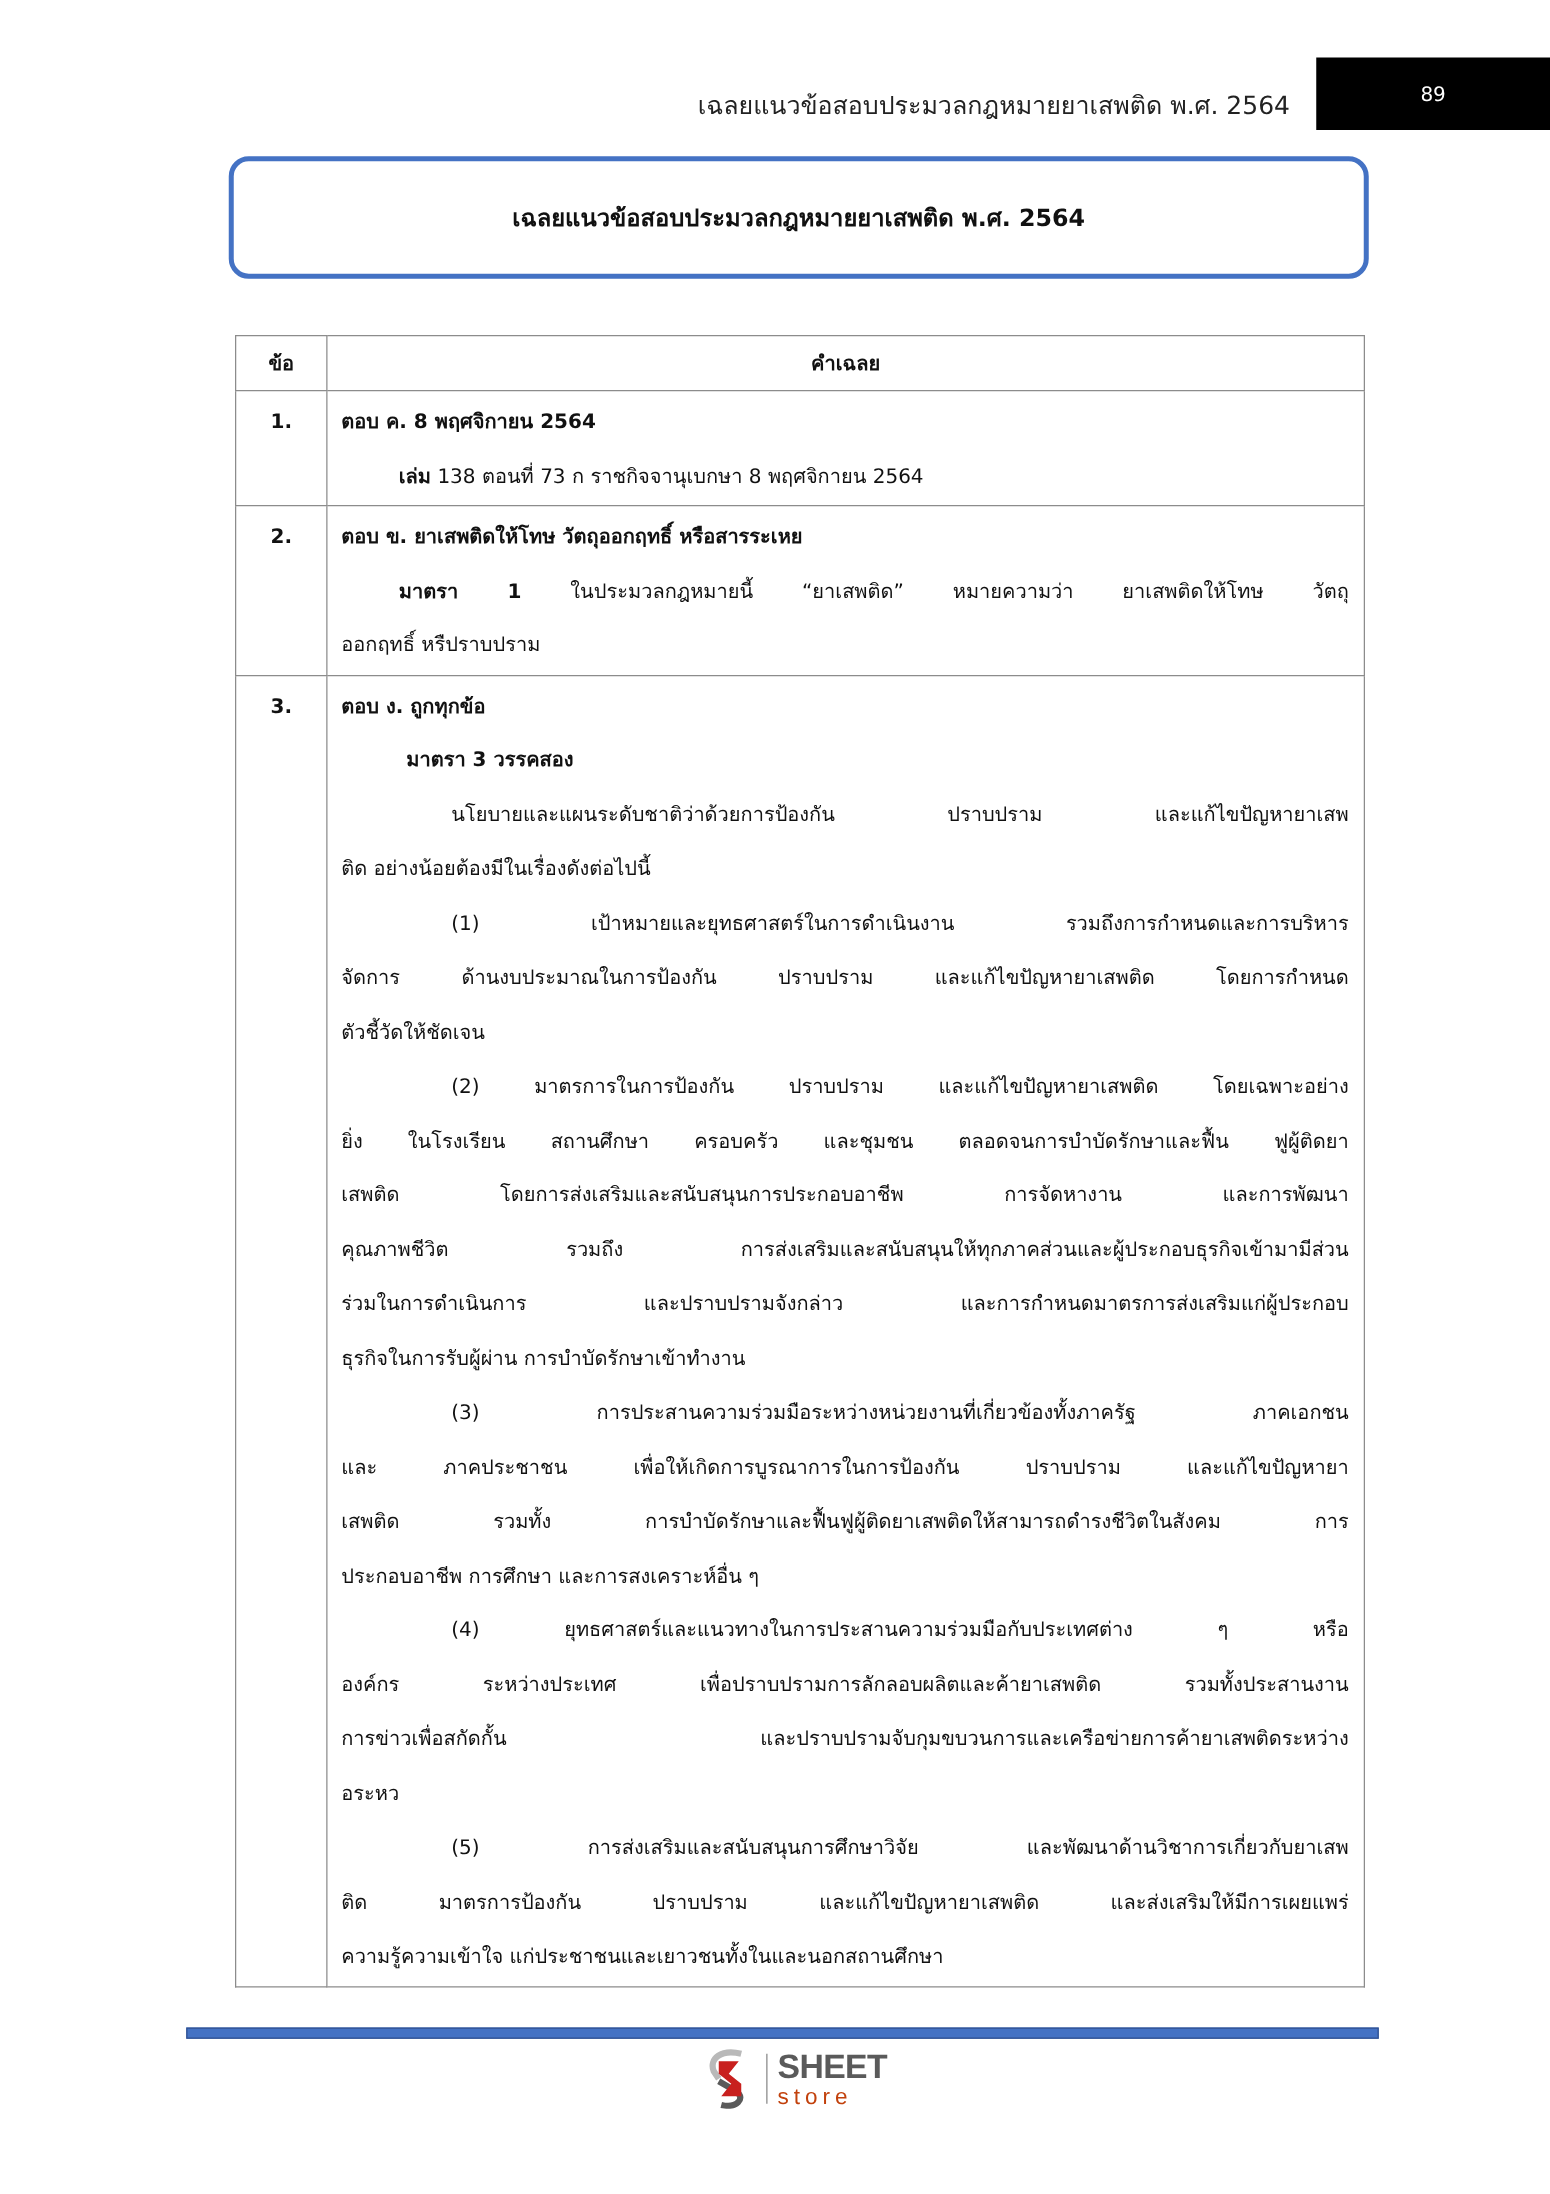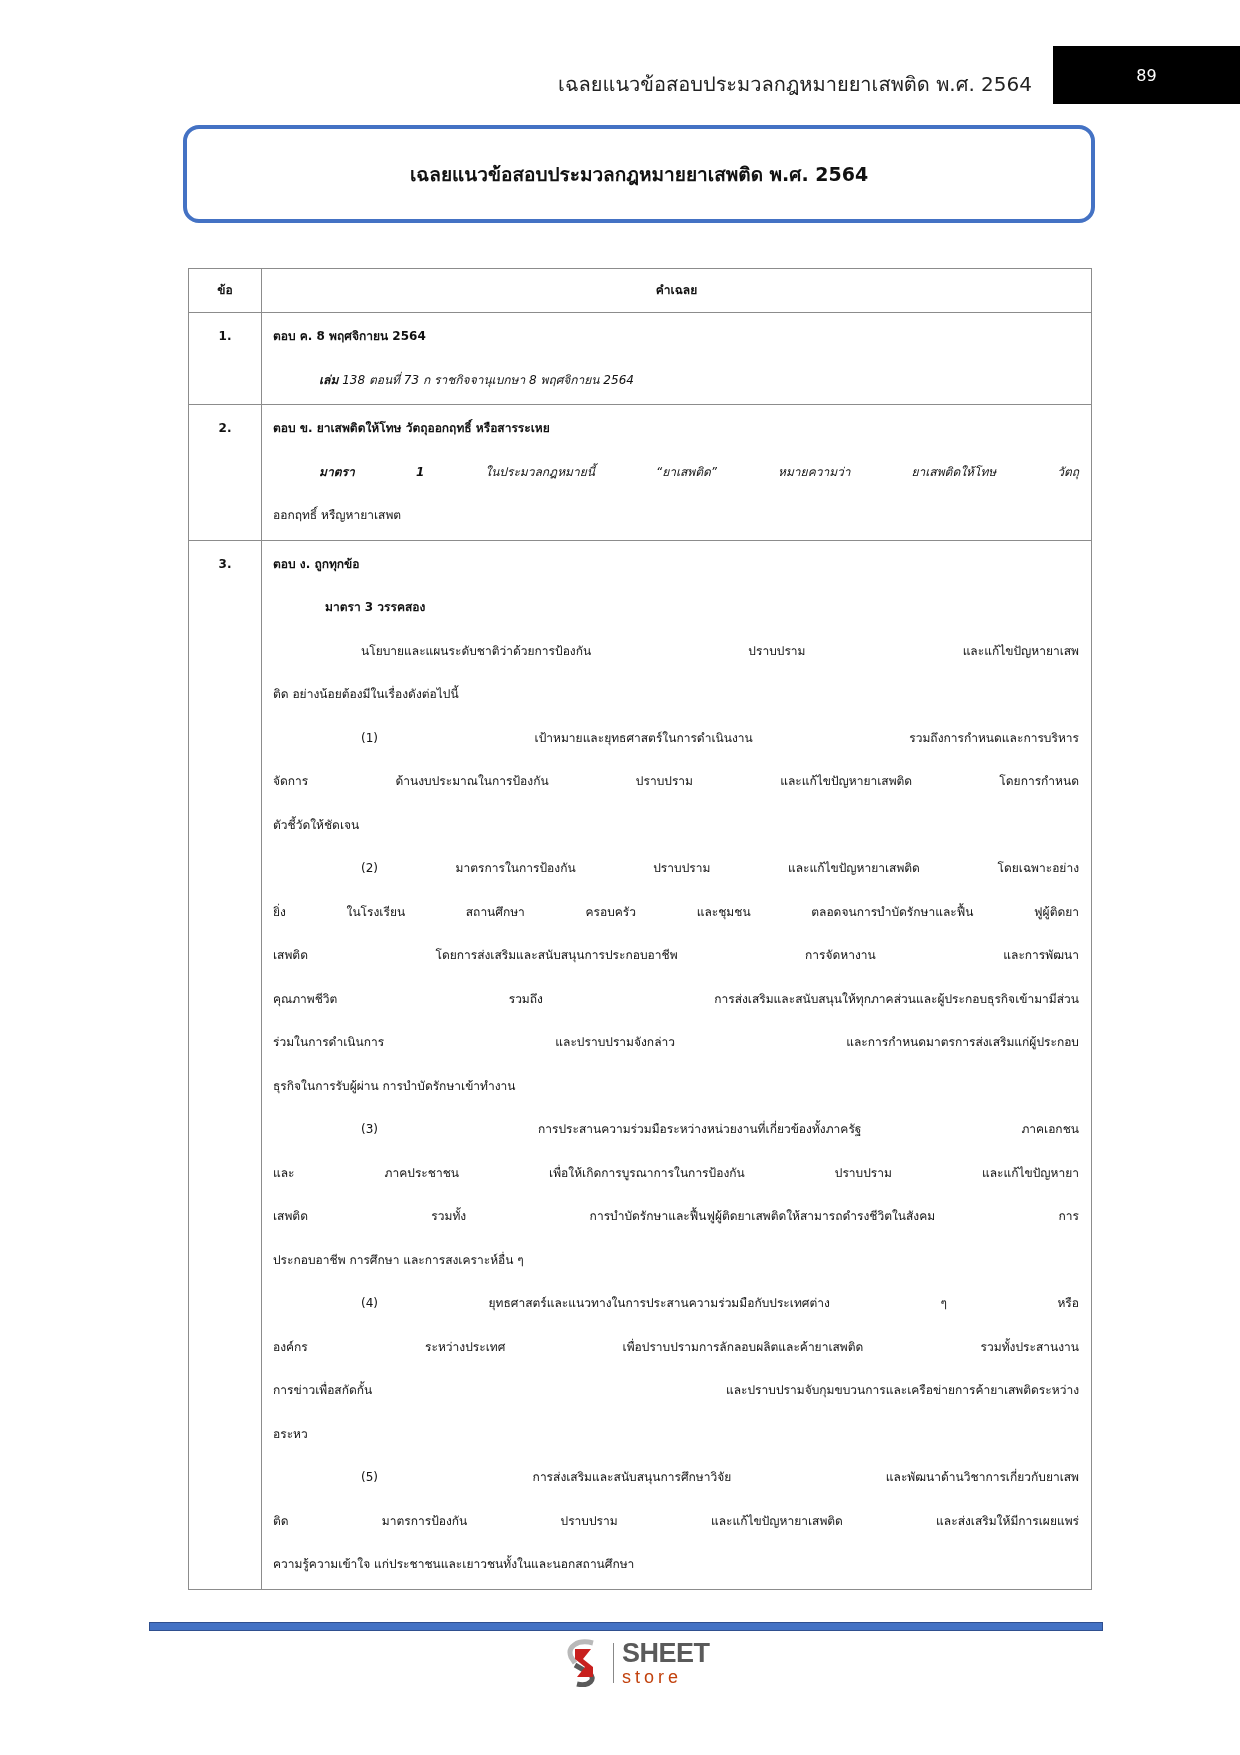--- a/index.html
+++ b/index.html
@@ -19,33 +19,33 @@
     .title-box {
       position: absolute; top: 125px; left: 183px; width: 904px; height: 90px;
       border: 4px solid #4472C4; border-radius: 16px;
       display: flex; align-items: center; justify-content: center;
     }
     .title-text { font-size: 19px; font-weight: bold; color: #111; }
 
     .answer-table {
       position: absolute; top: 268px; left: 188px; width: 904px;
       border-collapse: collapse; table-layout: fixed;
-      font-size: 12px; line-height: 43.5px;
+      font-size: 16px; line-height: 43.5px;
     }
     .answer-table col.c-num { width: 73px; }
     .answer-table th, .answer-table td {
       border: 1.5px solid #8c8c8c; vertical-align: top; padding: 0;
     }
     .answer-table th { font-weight: bold; height: 43px; line-height: 43px; }
     .answer-table td.num { text-align: center; font-weight: bold; padding-top: 2px; }
     .answer-table td.body { padding: 2px 12px 2px 11px; }
     .line { display: block; text-align: justify; text-align-last: left; }
     .line.justify-all { text-align-last: justify; }
     .bold { font-weight: bold; }
-    .ind1 { padding-left: 46px; font-style: italic; }
+    .ind1 { padding-left: 46px; }
     .ind2 { padding-left: 52px; }
     .ind3 { padding-left: 88px; }
 
     .footer-bar {
       position: absolute; top: 1622px; left: 149px; width: 952px; height: 7px;
       background: #4472C4; border: 1px solid #2F4F8F;
     }
     .footer-logo {
       position: absolute; top: 1637px; left: 563px; height: 52px;
       display: flex; align-items: center; gap: 8px;
@@ -87,21 +87,21 @@
         <span class="line bold">ตอบ ค. 8 พฤศจิกายน 2564</span>
         <span class="line ind1"><span class="bold">เล่ม</span><span> 138 ตอนที่ 73 ก ราชกิจจานุเบกษา 8 พฤศจิกายน 2564</span></span>
       </td>
     </tr>
 
     <tr>
       <td class="num">2.</td>
       <td class="body">
         <span class="line bold">ตอบ ข. ยาเสพติดให้โทษ  วัตถุออกฤทธิ์  หรือสารระเหย</span>
         <span class="line ind1 justify-all"><span class="bold">มาตรา 1</span><span> ในประมวลกฎหมายนี้  “ยาเสพติด”  หมายความว่า  ยาเสพติดให้โทษ  วัตถุ</span></span>
-        <span class="line">ออกฤทธิ์  หรืญหายาเสพต</span>
+        <span class="line">ออกฤทธิ์  หรืปราบปราม</span>
       </td>
     </tr>
 
     <tr>
       <td class="num">3.</td>
       <td class="body">
         <span class="line bold">ตอบ ง. ถูกทุกข้อ</span>
         <span class="line bold ind2">มาตรา 3 วรรคสอง</span>
         <span class="line ind3 justify-all">นโยบายและแผนระดับชาติว่าด้วยการป้องกัน ปราบปราม และแก้ไขปัญหายาเสพ</span>
         <span class="line">ติด อย่างน้อยต้องมีในเรื่องดังต่อไปนี้</span>

